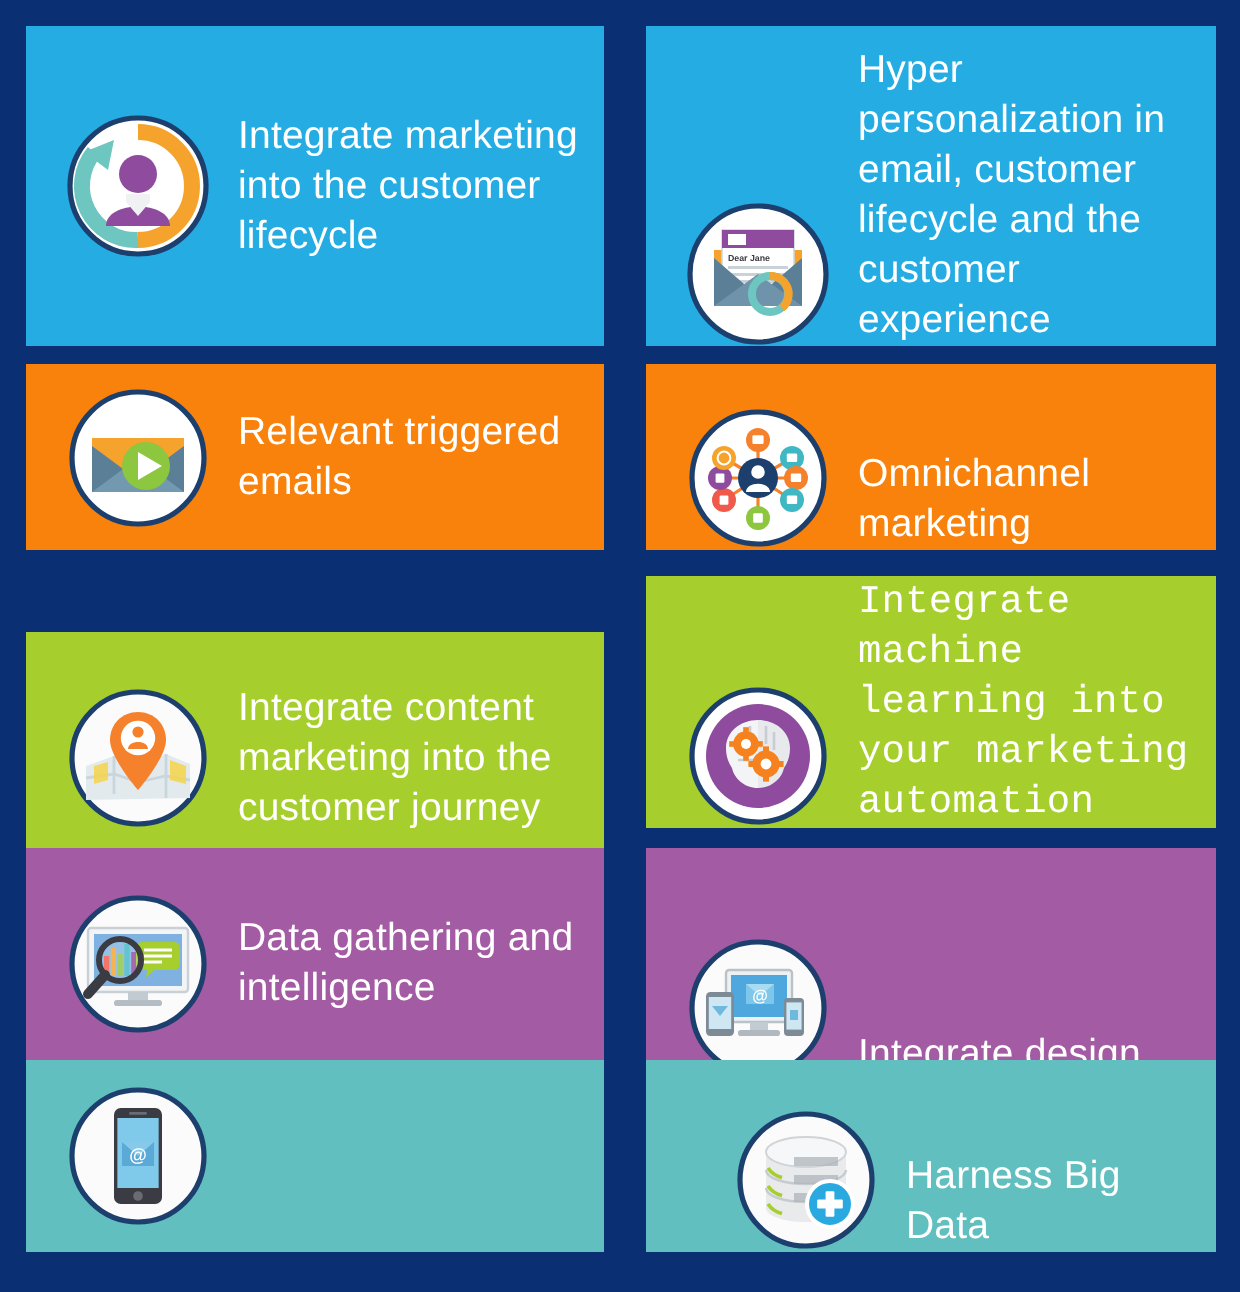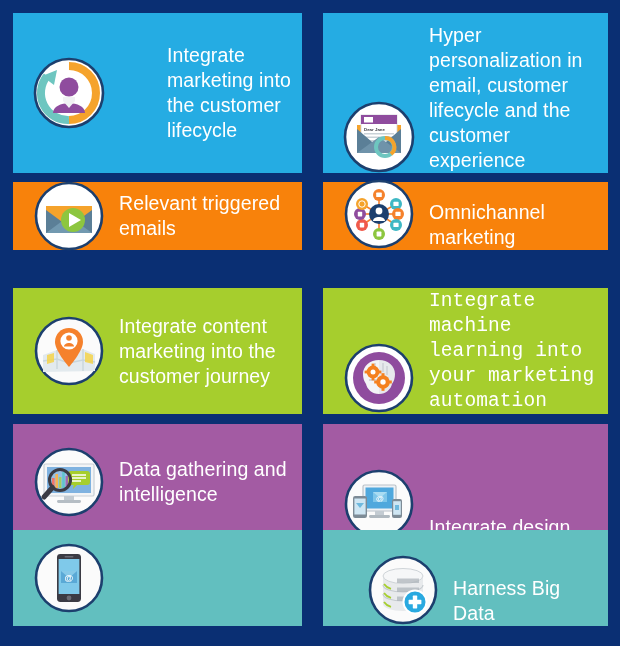--- a/index.html
+++ b/index.html
@@ -52,32 +52,32 @@
     color: #ffffff;
     font-size: 19.5px;
     line-height: 25px;
     letter-spacing: 0.1px;
     font-weight: 400;
     padding-right: 6px;
   }
 
   
   #row-1 { top: 13px;  height: 160px; }
-  #row-2 { top: 182px; height: 68px;  }
+  #row-2 { top: 182px; height: 93px;  }
   #row-3 { top: 288px; height: 126px; }
   #row-4 { top: 424px; height: 116px;  }
   #row-5 { top: 530px; height: 96px;  }
 </style>
 </head>
 <body style="background: rgb(10, 47, 115);">
 
 <div id="infographic" style="background: rgb(10, 47, 115);">
 
   <div class="row" id="row-1">
-    <div class="card left" style="background:#25ace3;gap:48px;">
+    <div class="card left" style="background:#25ace3;">
       <div class="icon-wrap">
         <svg viewBox="0 0 72 72">
           <circle cx="36" cy="36" r="34" fill="#ffffff" stroke="#1c3f6e" stroke-width="2.6"></circle>
           <path d="M36 9 A27 27 0 0 1 36 63" fill="none" stroke="#f5a32c" stroke-width="8" stroke-linecap="butt"></path>
           <path d="M36 63 A27 27 0 0 1 14 19" fill="none" stroke="#6ec6c0" stroke-width="8"></path>
           <polygon points="9,19 24,13 21,28" fill="#6ec6c0"></polygon>
           <circle cx="36" cy="30" r="9.5" fill="#8f4c9e"></circle>
           <path d="M20 56 C20 43 52 43 52 56 Z" fill="#8f4c9e"></path>
           <path d="M30 44 L36 51 L42 44 L42 40 L30 40 Z" fill="#f0f1f3"></path>
         </svg>
@@ -157,21 +157,21 @@
           <circle cx="36" cy="36" r="10" fill="#1c3f6e"></circle>
           <circle cx="36" cy="33" r="3.4" fill="#ffffff"></circle>
           <path d="M30 43 C30 37.5 42 37.5 42 43 Z" fill="#ffffff"></path>
         </svg>
       </div>
       <div class="card-label">Omnichannel marketing</div>
     </div>
   </div>
 
   <div class="row" id="row-3">
-    <div class="card left" style="background:#a6ce2d;">
+    <div class="card left" style="background:#a6ce2d;margin-top:28px;">
       <div class="icon-wrap">
         <svg viewBox="0 0 72 72">
           <circle cx="36" cy="36" r="33" fill="#fbfbfb" stroke="#1c3f6e" stroke-width="2.6"></circle>
           <path d="M10 40 L24 35 L36 40 L50 34 L62 39 L62 56 L10 57 Z" fill="#e3eaee"></path>
           <path d="M24 35 L24 54 M50 34 L50 56" stroke="#c9d6dc" stroke-width="1.4" fill="none"></path>
           <path d="M10 46 L24 44 L36 48 L50 45 L62 47" stroke="#c9d6dc" stroke-width="1.4" fill="none"></path>
           <polygon points="14,40 21,38 21,47 14,49" fill="#f5d44a" opacity="0.85"></polygon>
           <polygon points="52,37 60,40 60,49 52,47" fill="#f5d44a" opacity="0.85"></polygon>
           <path d="M36 13 C28 13 22 19 22 27 C22 36 36 52 36 52 C36 52 50 36 50 27 C50 19 44 13 36 13 Z" fill="#f5812c"></path>
           <circle cx="36" cy="26" r="8.6" fill="#ffffff"></circle>

